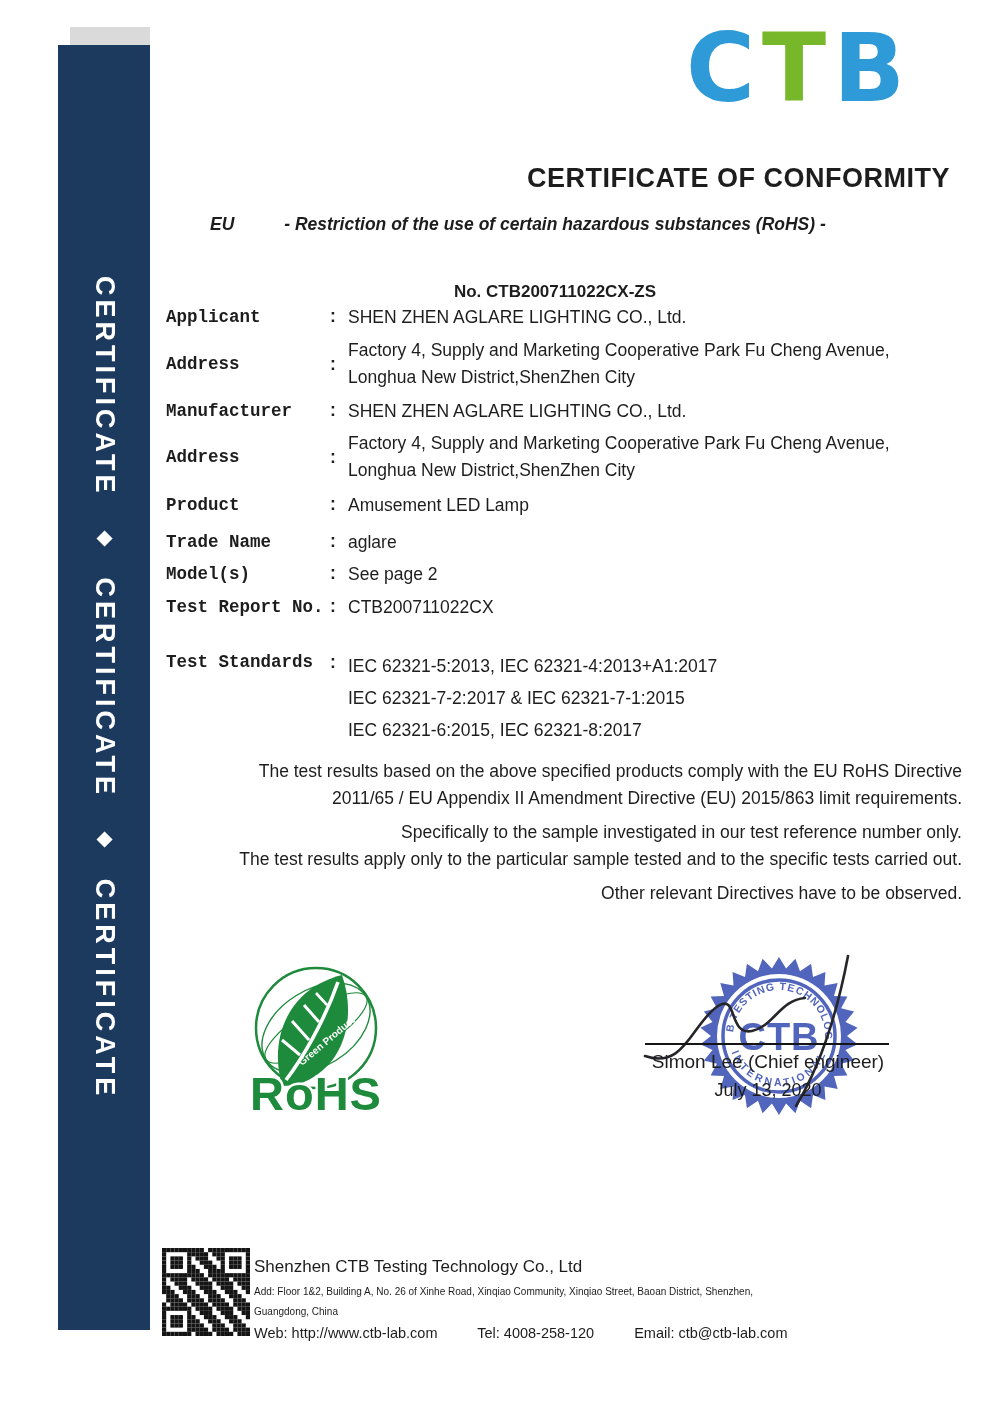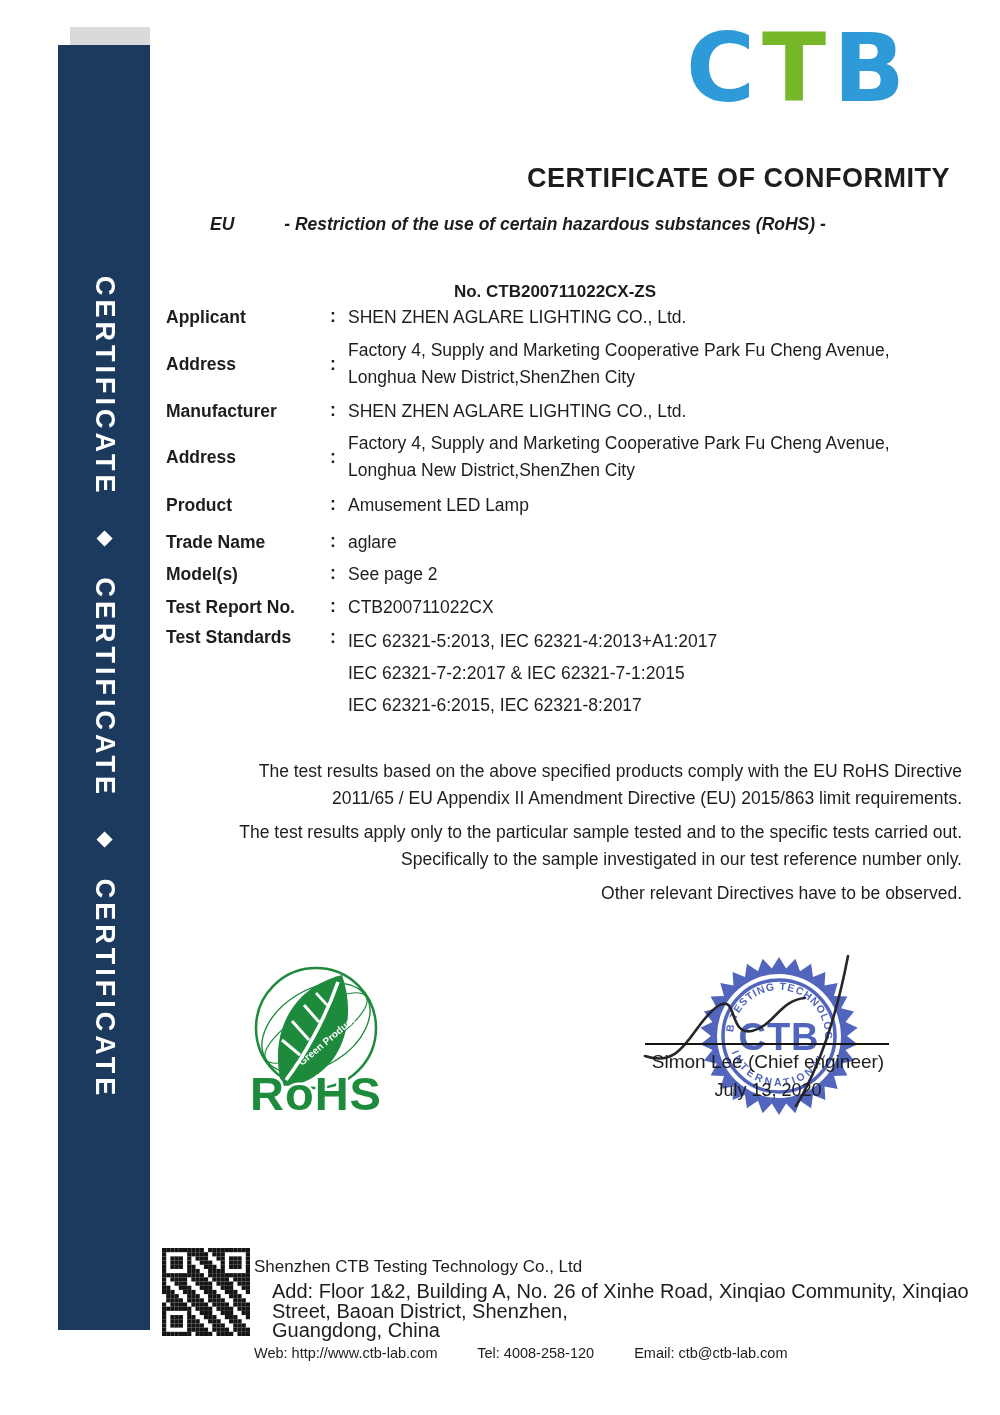--- a/index.html
+++ b/index.html
@@ -23,32 +23,32 @@
          font-size:27px;font-weight:bold;letter-spacing:.5px;}
   .subtitle-row{position:absolute;left:160px;top:214px;width:790px;text-align:center;
                 font-size:17.5px;font-weight:bold;font-style:italic;}
   .eu-label{position:absolute;left:50px;top:0;}
   .certno{position:absolute;left:160px;top:246px;width:790px;text-align:center;
           font-size:17px;font-weight:bold;margin-top:36px;}
 
   
   .fields{position:absolute;left:166px;top:300px;width:794px;padding-top:6px;font-size:17.5px;}
   .frow{display:flex;align-items:center;}
-  .flabel{width:164px;font-weight:bold;flex:none;line-height:20px;}
+  .flabel{width:164px;font-weight:bold;flex:none;line-height:20px;font-family:Liberation Mono, monospace;}
   .fcolon{width:18px;font-weight:bold;flex:none;}
   .fvalue{flex:1;line-height:20px;}
   .fvalue.two-line{line-height:27px;}
   .r-applicant{margin-bottom:10px}
   .r-addr1{margin-bottom:9px}
   .r-manu{margin-bottom:9px}
   .r-addr2{margin-bottom:10px}
   .r-product{margin-bottom:16px}
   .r-trade{margin-bottom:11px}
   .r-models{margin-bottom:12px}
-  .r-report{margin-bottom:8px}
+  .r-report{margin-bottom:33px}
   .r-standards{align-items:flex-start}
   .r-standards .flabel,.r-standards .fcolon{line-height:24px}
   .r-standards .fvalue div{line-height:32px;}
 
   
   .paras{position:absolute;left:166px;top:758px;width:796px;font-size:17.5px;line-height:27px;text-align:right;}
   .paras .para{margin-bottom:7px;}
 
   
   .rohs{position:absolute;left:240px;top:960px;width:158px;height:158px;}
@@ -57,21 +57,21 @@
   .stamp{position:absolute;left:698px;top:955px;width:162px;height:162px;opacity:.88;}
   .sig-svg{position:absolute;left:600px;top:928px;width:320px;height:200px;}
   .sig-line{position:absolute;left:645px;top:1043px;width:244px;height:0;border-top:2px solid #151515;}
   .sig-name{position:absolute;left:616px;top:1051px;width:304px;text-align:center;font-size:19px;}
   .sig-date{position:absolute;left:616px;top:1080px;width:304px;text-align:center;font-size:18px;}
 
   
   .footer-qr{position:absolute;left:162px;top:1248px;width:88px;height:88px;background:#fff;}
   .footer-text{position:absolute;left:254px;top:1257px;width:716px;}
   .f-company{font-size:17px;font-weight:normal;margin-bottom:5px;}
-  .f-addr{font-size:20px;line-height:19.5px;margin-left:18px;}
+  .f-addr{font-size:10px;line-height:19.5px;}
   .f-web{font-size:14.5px;margin-top:4px;}
   .f-web span{margin-right:36px;}
   .f-web span:last-child{margin-right:0;}
 </style>
 </head>
 <body>
 
 <div class="page">
 
   <div class="ribbon-shadow"></div>
@@ -153,22 +153,22 @@
       </div>
     </div>
   </div>
 
   <div class="paras">
     <div class="para">
       <div>The test results based on the above specified products comply with the EU RoHS Directive</div>
       <div>2011/65 / EU Appendix II Amendment Directive (EU) 2015/863 limit requirements.</div>
     </div>
     <div class="para">
+      <div>Specifically to the sample investigated in our test reference number only.</div>
       <div>The test results apply only to the particular sample tested and to the specific tests carried out.</div>
-      <div>Specifically to the sample investigated in our test reference number only.</div>
     </div>
     <div class="para">Other relevant Directives have to be observed.</div>
   </div>
 
   <div class="rohs">
     <svg width="158" height="158" viewBox="0 0 158 158">
       <circle cx="76" cy="68" r="60" fill="none" style="stroke:var(--rohs-green)" stroke-width="2.5"></circle>
       <ellipse cx="76" cy="68" rx="59" ry="38" fill="none" style="stroke:var(--rohs-green)" stroke-width="1.4" transform="rotate(-32 76 68)"></ellipse>
       <ellipse cx="76" cy="68" rx="59" ry="19" fill="none" style="stroke:var(--rohs-green)" stroke-width="1.2" transform="rotate(-32 76 68)"></ellipse>
       <path d="M42,126 C28,76 50,28 102,15 C117,58 104,105 64,122 C56,125 48,126 42,126 Z" style="fill:var(--rohs-green)"></path>

